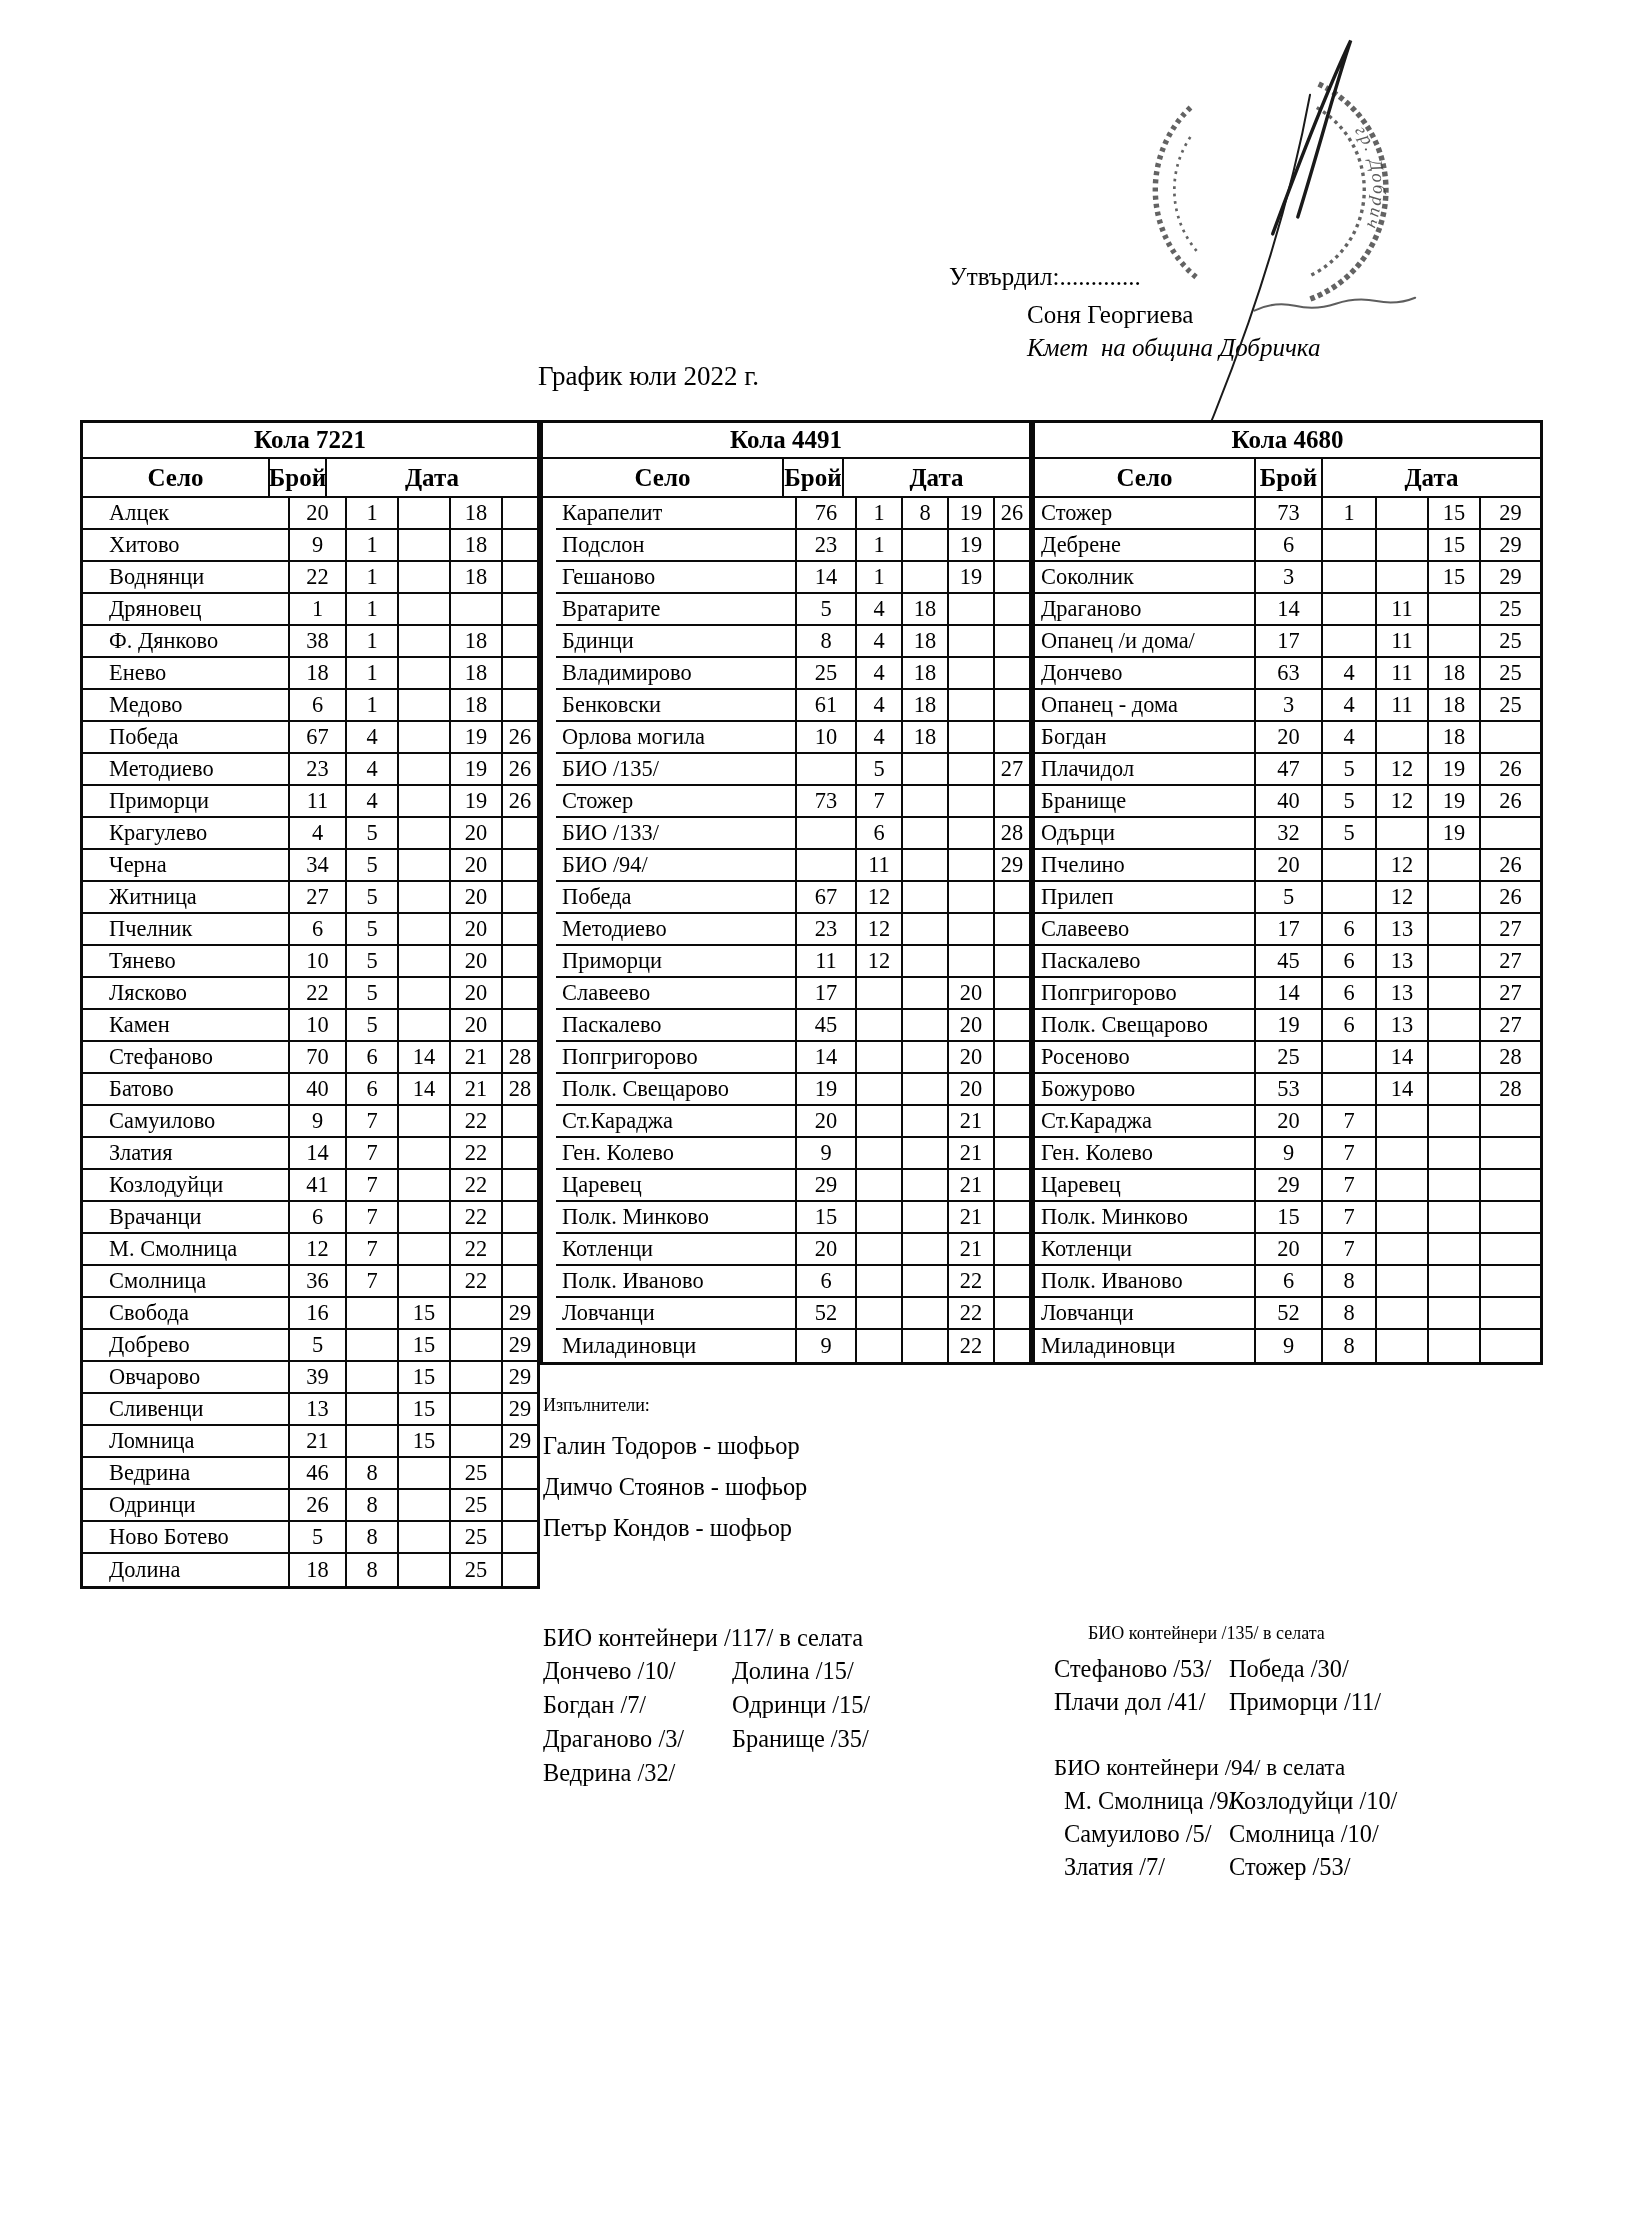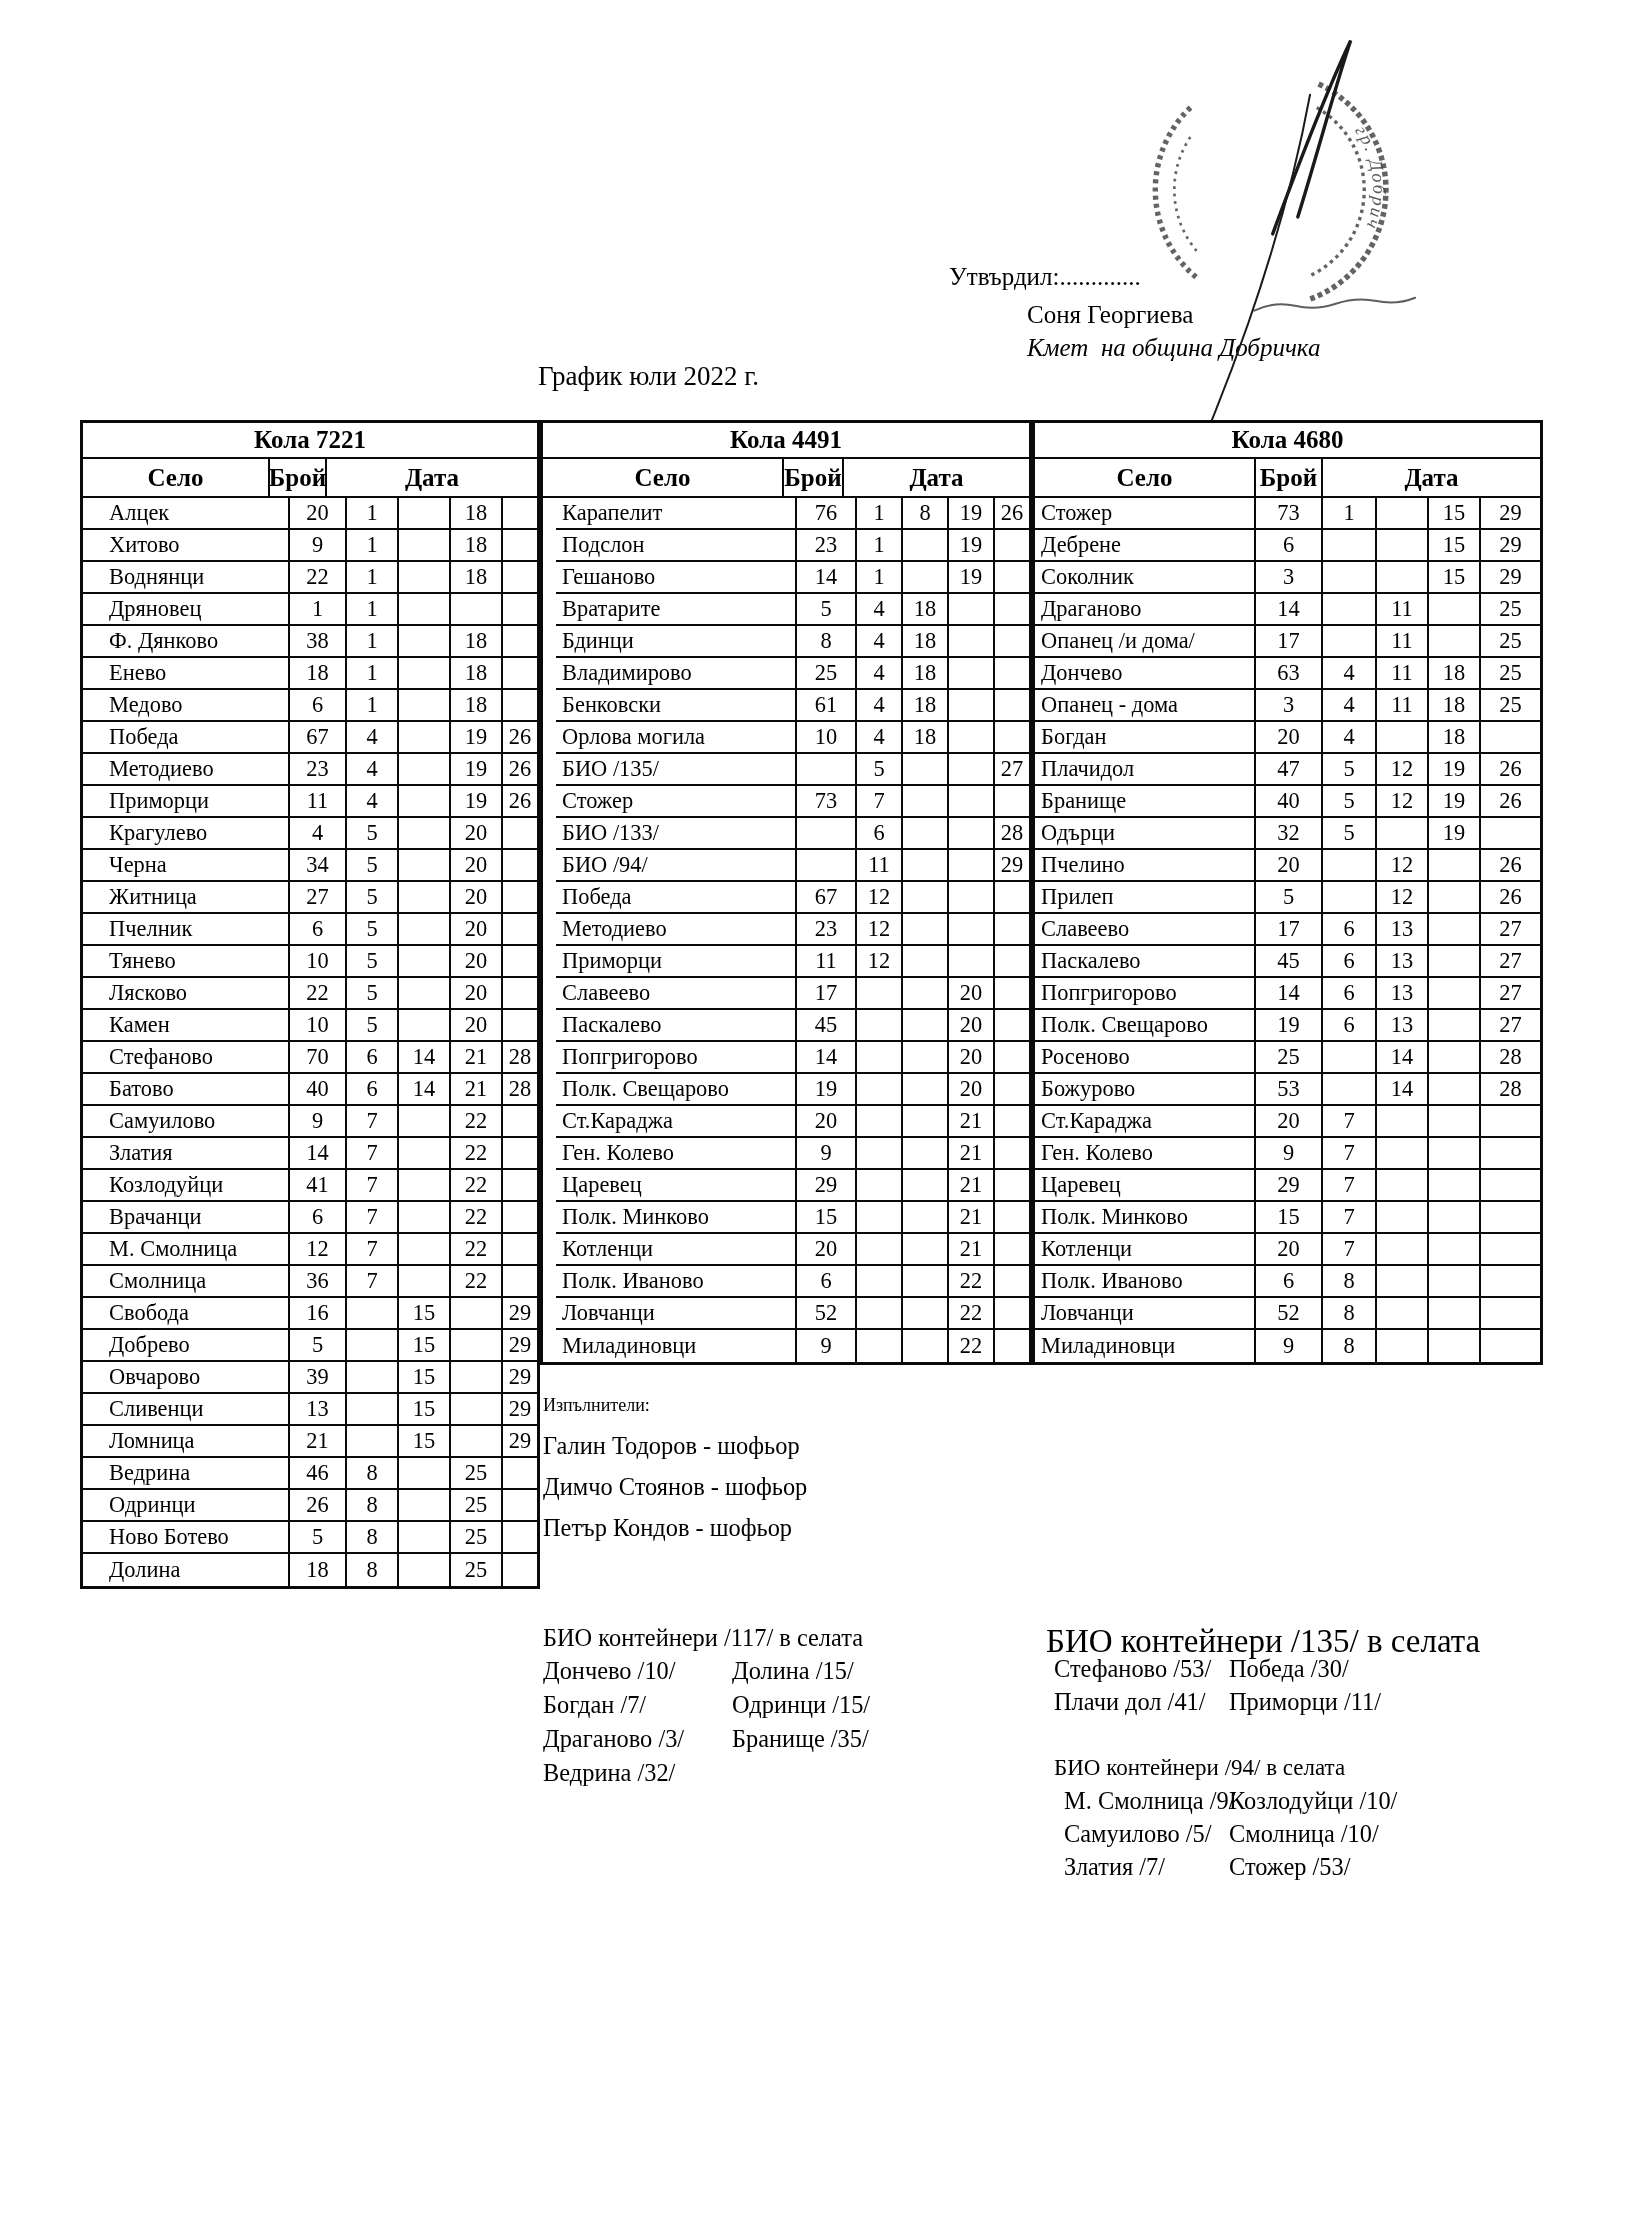--- a/index.html
+++ b/index.html
@@ -840,21 +840,21 @@
     <div class="txt-line">Богдан /7/</div>
     <div class="txt-line">Драганово /3/</div>
     <div class="txt-line">Ведрина /32/</div>
   </div>
 <div class="abs list bio-list" style="left:732px;top:1659px;">
     <div class="txt-line">Долина /15/</div>
     <div class="txt-line">Одринци /15/</div>
     <div class="txt-line">Бранище /35/</div>
   </div>
 
-<div class="abs txt" style="left:1046px;top:1623px;font-size:33px;">БИО контейнери /135/ в селата</div>
+<div class="abs txt" style="left:1088px;top:1623px;font-size:18px;">БИО контейнери /135/ в селата</div>
 <div class="abs list bio135-list" style="left:1054px;top:1657px;">
     <div class="txt-line">Стефаново /53/</div>
     <div class="txt-line">Плачи дол /41/</div>
   </div>
 <div class="abs list bio135-list" style="left:1229px;top:1657px;">
     <div class="txt-line">Победа /30/</div>
     <div class="txt-line">Приморци /11/</div>
   </div>
 
 <div class="abs txt" style="left:1054px;top:1755px;font-size:23px;">БИО контейнери /94/ в селата</div>

